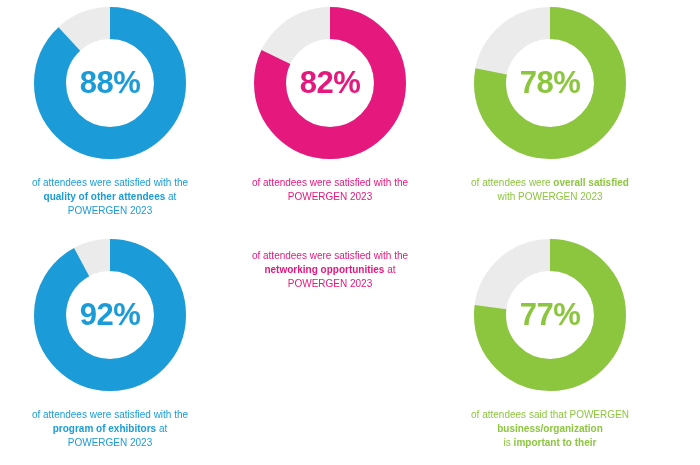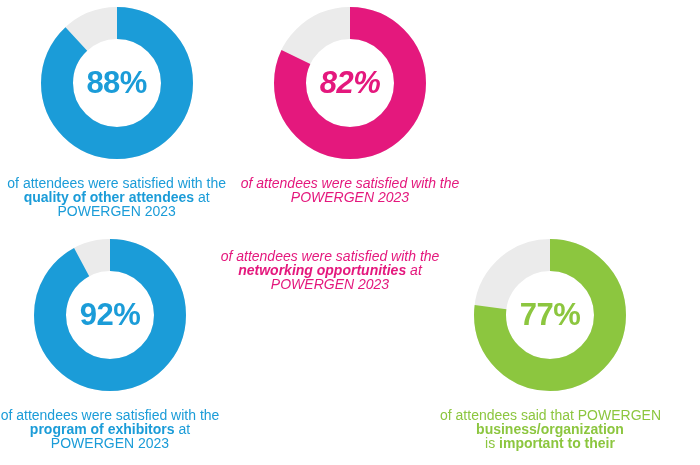--- a/index.html
+++ b/index.html
@@ -64,36 +64,36 @@
     font-size: 31px;
     font-weight: bold;
     letter-spacing: -0.5px;
     user-select: none;
   }
 
   .caption {
     margin-top: 17px;
     width: 220px;
     text-align: center;
-    font-size: 14px;
+    font-size: 10px;
     line-height: 14px;
   }
 
   .caption .ln {
     display: block;
     white-space: nowrap;
   }
 
   .caption b {
     font-weight: bold;
   }
 
   
   .t-blue  .pct, .t-blue  .caption { color: #1b9cd8; }
-  .t-pink  .pct, .t-pink  .caption { color: #e4187d; font-style: italic; }
+  .t-pink  .pct, .t-pink  .caption { color: #e4187d; }
   .t-green .pct, .t-green .caption { color: #8cc63f; }
 </style>
 </head>
 <body>
 
 <div class="board">
 
   <div class="row">
 
     <div class="cell t-blue">
@@ -118,20 +118,33 @@
           <circle class="ring-value" cx="76" cy="76" r="60" fill="none" stroke="#e4187d" stroke-width="32" transform="rotate(-90 76 76)" stroke-dasharray="309.1327171132356 67.85840131753952"></circle>
         </svg>
         <div class="pct">82%</div>
       </div>
       <div class="caption">
           <span class="ln"><span>of attendees were satisfied with the</span></span>
           <span class="ln"><span>POWERGEN 2023</span></span>
         </div>
     </div>
 
+    <div class="cell t-green">
+      <div class="donut-wrap">
+        <svg class="donut" viewBox="0 0 152 152">
+          <circle class="ring-track" cx="76" cy="76" r="60" fill="none" stroke="#ebebeb" stroke-width="32"></circle>
+          <circle class="ring-value" cx="76" cy="76" r="60" fill="none" stroke="#8cc63f" stroke-width="32" transform="rotate(-90 76 76)" stroke-dasharray="294.05307237600465 82.9380460547705"></circle>
+        </svg>
+        <div class="pct">78%</div>
+      </div>
+      <div class="caption">
+          <span class="ln"><span>of attendees were </span><b>overall satisfied</b></span>
+          <span class="ln"><span>with POWERGEN 2023</span></span>
+        </div>
+    </div>
 
   </div>
 
   <div class="row">
 
     <div class="cell t-blue">
       <div class="donut-wrap">
         <svg class="donut" viewBox="0 0 152 152">
           <circle class="ring-track" cx="76" cy="76" r="60" fill="none" stroke="#ebebeb" stroke-width="32"></circle>
           <circle class="ring-value" cx="76" cy="76" r="60" fill="none" stroke="#1b9cd8" stroke-width="32" transform="rotate(-90 76 76)" stroke-dasharray="346.83182895631313 30.159289474462014"></circle>

